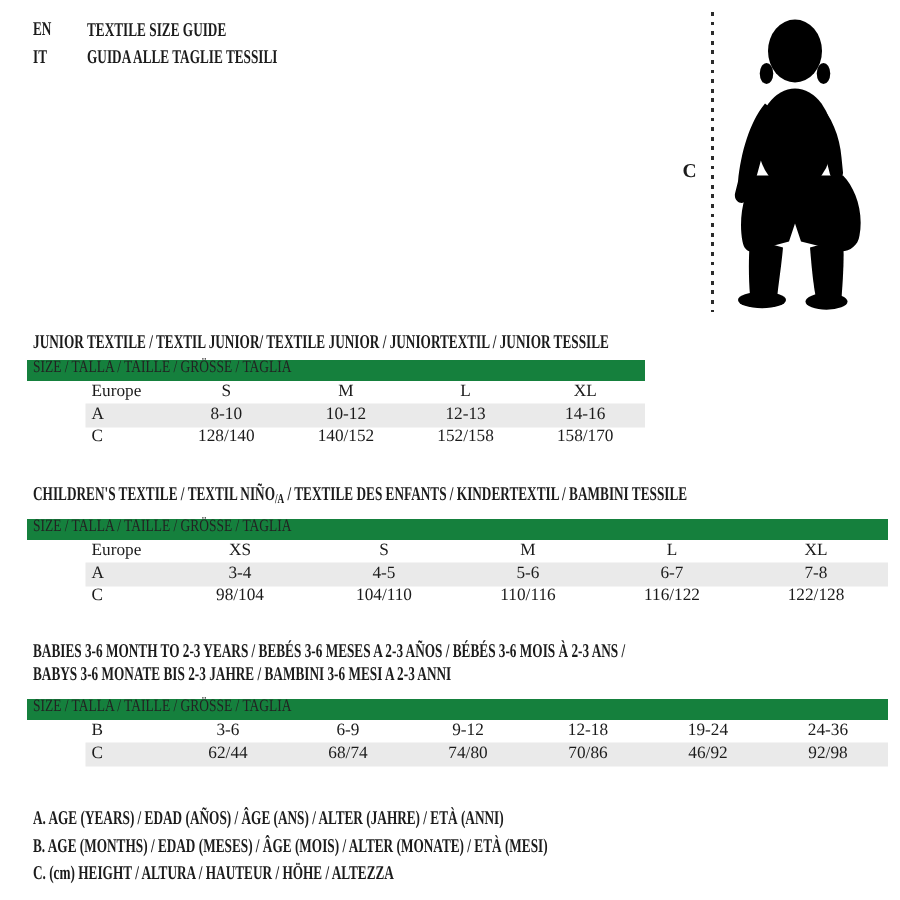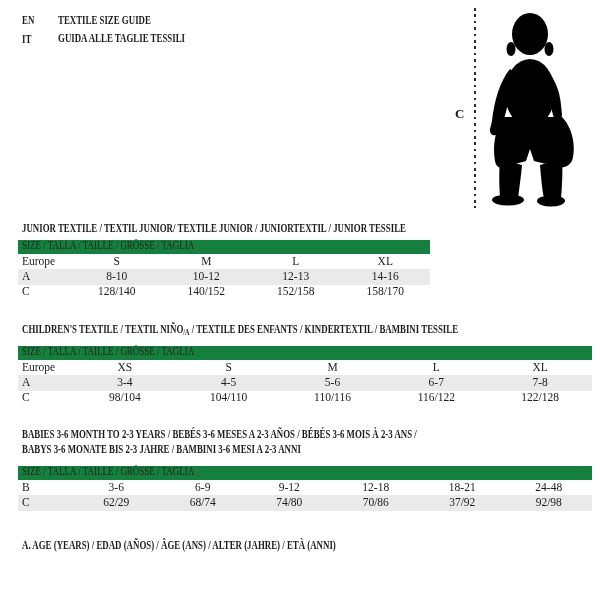--- a/index.html
+++ b/index.html
@@ -26,21 +26,21 @@
     position:absolute;left:474px;top:8px;width:2px;height:200px;
     background-image:repeating-linear-gradient(to bottom,#2b2b2b 0px,#2b2b2b 2.6px,transparent 2.6px,transparent 6.4px);
   }
   .c-label{position:absolute;left:455px;top:106px;font-weight:700;font-size:13px;}
   .baby-svg{position:absolute;left:488px;top:9px;}
   
   .sec-head{position:absolute;left:22px;}
   
   .size-table{position:absolute;left:18px;}
   .bar{height:14px;background:#15803d;display:flex;align-items:flex-start;padding-left:4px;box-sizing:border-box;}
-  .trow{display:flex;align-items:center;height:15.3px;font-size:11.5px;line-height:1;}
+  .trow{display:flex;align-items:center;height:15.3px;font-size:11.5px;line-height:1;margin-left:39px;}
   .trow .lbl{padding-left:4px;box-sizing:border-box;text-align:left;}
   .junior .lbl{width:54px;}
   .wide .lbl{width:55px;}
   .trow .val{flex:1;text-align:center;}
   .alt{background:#eaeaea;}
   
   .legend{position:absolute;left:22px;top:535px;text-align:center;}
   .legend-line{height:18.7px;display:flex;align-items:center;}
   .sub{font-size:9px;vertical-align:-2px;}
 </style>
@@ -142,33 +142,39 @@
   <div class="size-table wide" style="top:466px;width:574px;">
     <div class="bar">
       <span class="cond-sm">SIZE / TALLA / TAILLE / GRÖSSE / TAGLIA</span>
     </div>
     <div class="trow">
       <span class="lbl">B</span>
       <span class="val">3-6</span>
       <span class="val">6-9</span>
       <span class="val">9-12</span>
       <span class="val">12-18</span>
-      <span class="val">18-21</span>
-      <span class="val">24-48</span>
+      <span class="val">19-24</span>
+      <span class="val">24-36</span>
     </div>
     <div class="trow alt">
       <span class="lbl">C</span>
-      <span class="val">62/29</span>
+      <span class="val">62/44</span>
       <span class="val">68/74</span>
       <span class="val">74/80</span>
       <span class="val">70/86</span>
-      <span class="val">37/92</span>
+      <span class="val">46/92</span>
       <span class="val">92/98</span>
     </div>
   </div>
 
   <div class="legend">
     <div class="legend-line">
         <span class="cond">A. AGE (YEARS) / EDAD (AÑOS) / ÂGE (ANS) / ALTER (JAHRE) / ETÀ (ANNI)</span>
       </div>
+    <div class="legend-line">
+        <span class="cond">B. AGE (MONTHS) / EDAD (MESES) / ÂGE (MOIS) / ALTER (MONATE) / ETÀ (MESI)</span>
+      </div>
+    <div class="legend-line">
+        <span class="cond">C. (cm) HEIGHT / ALTURA / HAUTEUR / HÖHE / ALTEZZA</span>
+      </div>
   </div>
 
 </div>
 
 </body></html>

